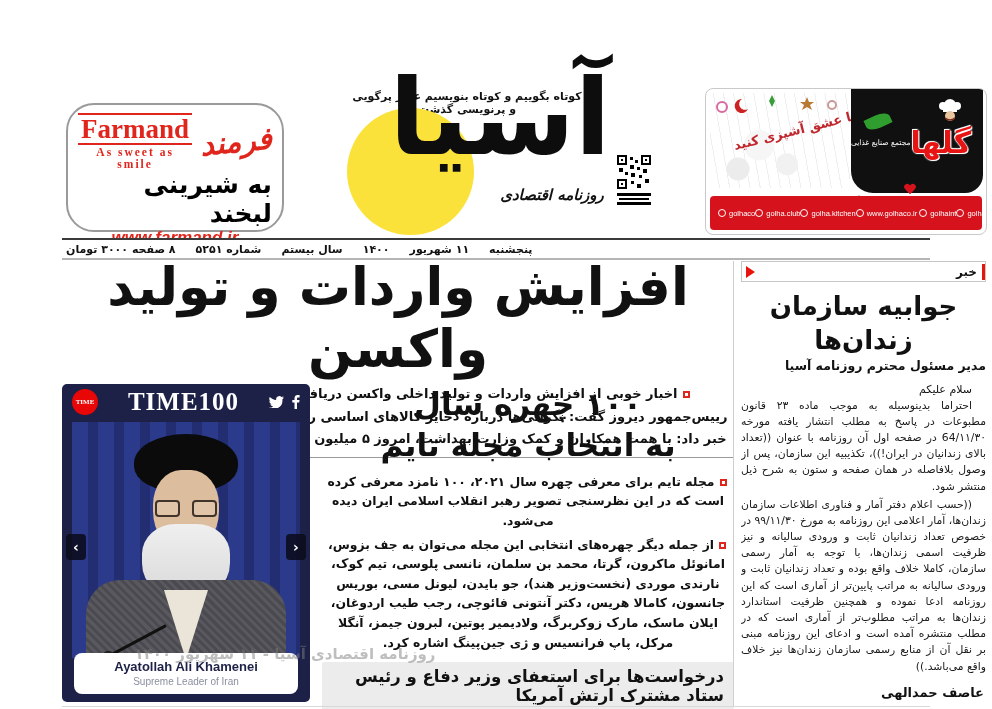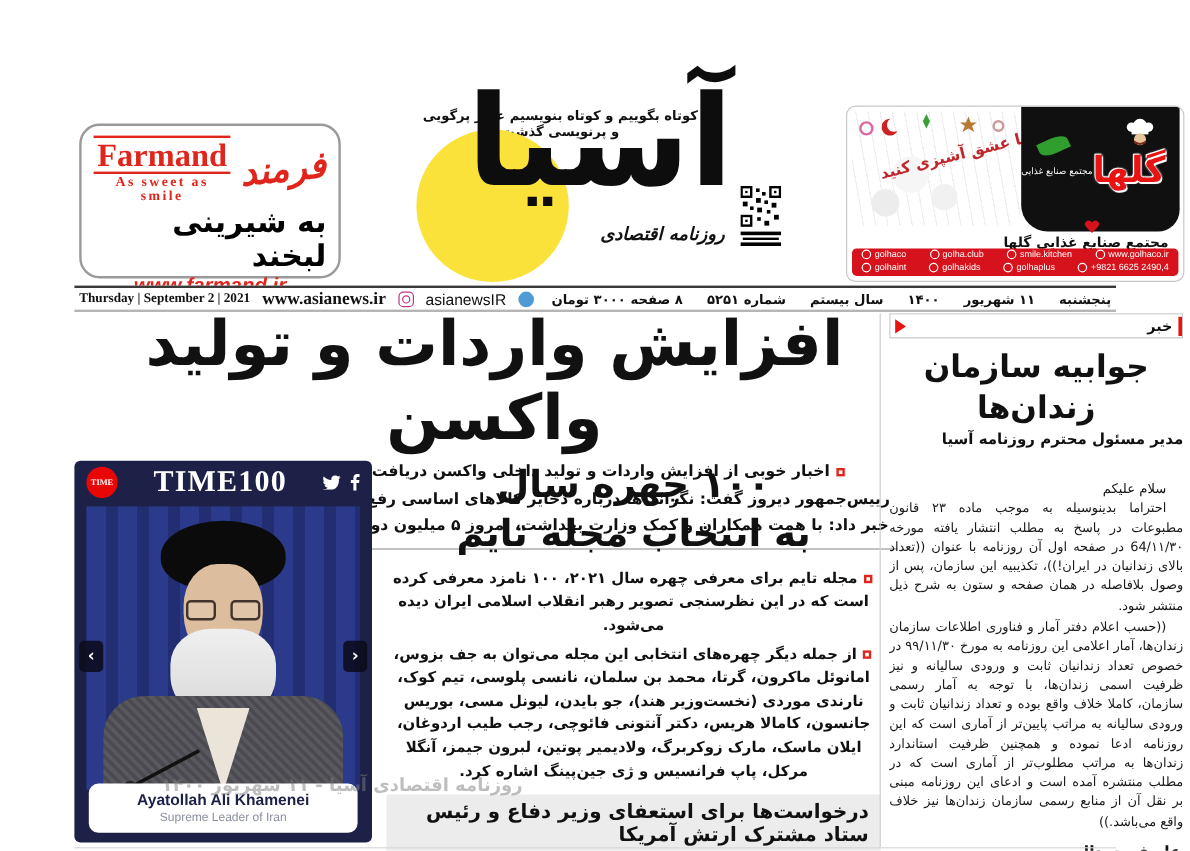--- a/index.html
+++ b/index.html
@@ -1,21 +1,21 @@
 <!DOCTYPE html>
 <html lang="fa"><head>
 <meta charset="utf-8">
 <style>
   * { box-sizing: border-box; margin: 0; padding: 0; }
   html,body { width:992px; height:709px; }
   body { font-family:"DejaVu Sans", sans-serif; background:#fff; position:relative; overflow:hidden; color:#111; }
   .abs { position:absolute; }
 
   
-  .farmand { left:66px; top:103px; width:218px; height:129px; border:2px solid #9a9a9a; border-radius:17px;
+  .farmand { left:66px; top:103px; width:218px; height:129px; border:2px solid #9a9a9a; border-radius:28px;
              display:flex; flex-direction:column; align-items:center; justify-content:space-between; padding:8px 10px 7px; background:#fff; }
   .fm-top { display:flex; align-items:center; gap:8px; direction:ltr; }
   .fm-word { font-family:"Liberation Serif", serif; font-weight:bold; color:#e0251c; font-size:27px;
              border-top:2px solid #e0251c; border-bottom:2px solid #e0251c; line-height:1.05; padding:0 2px; }
   .fm-sub { font-family:"Liberation Serif", serif; color:#e0251c; font-size:11.5px; font-weight:bold; letter-spacing:2px; margin-top:1px; }
   .fm-script { color:#e0251c; font-size:30px; font-weight:bold; font-style:italic; transform:rotate(-6deg); }
   .fm-fa { font-size:25px; font-weight:900; color:#000; }
   .fm-url { color:#e0251c; font-weight:bold; font-style:italic; font-size:17px; font-family:"Liberation Sans", sans-serif; }
 
   
@@ -41,40 +41,40 @@
   .heart:before { left:6px; transform:rotate(-45deg); transform-origin:0 100%; }
   .heart:after  { left:0; transform:rotate(45deg); transform-origin:100% 100%; }
   .golha-sketch { position:absolute; left:4px; top:4px; width:140px; height:95px; opacity:.5;
      background:
        radial-gradient(circle at 20% 80%, #d9d9d9 0 8%, transparent 9%),
        radial-gradient(circle at 55% 75%, #e3e3e3 0 10%, transparent 11%),
        radial-gradient(circle at 35% 55%, #ededed 0 14%, transparent 15%),
        repeating-linear-gradient(80deg, transparent 0 9px, #e0e0e0 9px 10px); }
   .golha-slogan { position:absolute; left:26px; top:34px; transform:rotate(-14deg); color:#c0272d; font-size:13px; font-weight:bold; direction:rtl; }
   .ornaments { position:absolute; left:6px; top:2px; }
-  .golha-bar { position:absolute; left:4px; right:4px; bottom:4px; height:23px; background:#d6131c; border-radius:4px;
-               display:flex; flex-direction:column; justify-content:flex-start; gap:2px; padding:0 8px; }
+  .golha-bar { position:absolute; left:4px; right:4px; bottom:4px; height:34px; background:#d6131c; border-radius:4px;
+               display:flex; flex-direction:row; justify-content:space-between; gap:2px; padding:0 8px; }
   .golha-row { display:flex; justify-content:space-between; align-items:center; direction:ltr; }
   .golha-soc { color:#fff; font-size:7.5px; display:flex; align-items:center; gap:3px; font-family:"Liberation Sans", sans-serif; }
   .soc-dot { width:8px; height:8px; border:1px solid #fff; border-radius:50%; display:inline-block; }
 
   
   .datebar { left:62px; top:238px; width:868px; height:22px; border-top:2px solid #3a3a3a; border-bottom:2px solid #b5b5b5;
              display:flex; align-items:center; justify-content:space-between; padding:0 4px; background:#fff; }
   .db-left { display:flex; align-items:center; gap:10px; direction:ltr; }
   .db-date { font-family:"Liberation Serif", serif; font-weight:bold; font-size:11px; }
   .db-site { font-family:"Liberation Serif", serif; font-weight:bold; font-size:14.5px; }
   .db-ig { font-size:13px; font-family:"Liberation Sans", sans-serif; }
   .ig-icon { width:13px; height:13px; border:1.6px solid #c13584; border-radius:4px; position:relative; display:inline-block; }
   .ig-icon:after { content:""; position:absolute; left:2.5px; top:2.5px; width:5px; height:5px; border:1.4px solid #c13584; border-radius:50%; }
   .check-icon { width:13px; height:13px; background:#4f9bd5; border-radius:50%; display:inline-block; }
   .db-right { display:flex; align-items:center; gap:20px; direction:rtl; font-size:11px; font-weight:bold; }
 
   
-  .lead { left:76px; top:256px; width:672px; }
+  .lead { left:62px; top:256px; width:672px; }
   .lead h1 { font-size:52px; font-weight:900; text-align:center; direction:rtl; line-height:1.2; letter-spacing:-1px; }
   .deck { margin-top:2px; font-size:13px; font-weight:bold; direction:rtl; text-align:center; line-height:1.75; padding:0 6px; }
   .sq { display:inline-block; width:7px; height:7px; border:2px solid #e0251c; margin:0 2px 0 5px; vertical-align:middle; background:#fff; }
   .lead-rule { border:none; border-top:1px solid #9a9a9a; margin-top:6px; }
 
   
   .mainrow { left:62px; top:384px; width:672px; display:flex; gap:12px; direction:ltr; }
 
   
   .timecard { width:248px; height:318px; background:#1d2147; border-radius:5px; position:relative; overflow:hidden; flex:none; }
@@ -115,21 +115,21 @@
   .army-bar { margin-top:6px; background:#ececec; padding:5px 10px 6px; font-size:16.5px; font-weight:900; direction:rtl; text-align:right; border-radius:2px; }
 
   
   .newscol { left:741px; top:261px; width:245px; height:522px; overflow:hidden; }
   .divider-v { left:733px; top:261px; width:1px; height:445px; background:#cfcfcf; }
   .kicker { border:1px solid #c6c6c6; height:21px; display:flex; align-items:center; justify-content:space-between; padding:0 0 0 4px; }
   .kicker-tri { width:0; height:0; border-top:6px solid transparent; border-bottom:6px solid transparent; border-left:9px solid #e8130c; }
   .kicker-label { font-size:12px; font-weight:bold; border-right:3px solid #e8130c; padding:1px 5px 1px 8px; direction:rtl; }
   .nc-headline { font-size:26px; font-weight:900; text-align:center; direction:rtl; line-height:1.3; margin-top:8px; }
   .nc-salutation { font-size:12.5px; font-weight:bold; direction:rtl; text-align:right; }
-  .nc-greeting { font-size:11px; direction:rtl; text-align:right; margin-top:28px; padding-right:14px; }
+  .nc-greeting { font-size:11px; direction:rtl; text-align:right; margin-top:10px; padding-right:14px; }
   .nc-body p { font-size:10.8px; direction:rtl; text-align:justify; line-height:1.5; margin-top:2px; text-indent:14px; color:#1a1a1a; }
   .nc-sign { margin-top:8px; direction:rtl; text-align:right; font-weight:900; font-size:13px; line-height:1.55; padding-right:2px; }
 
   .watermark { left:55px; top:645px; width:460px; text-align:center; font-size:15px; font-weight:bold; direction:rtl;
                color:rgba(125,125,125,.5); letter-spacing:1px; pointer-events:none; }
   .footer-rule { left:62px; top:706px; width:868px; height:1px; background:#d8d8d8; }
 </style>
 </head>
 <body>
 
@@ -215,21 +215,21 @@
       <span class="golha-soc">
           <span class="soc-dot"></span>
           <span>golhaco</span>
         </span>
       <span class="golha-soc">
           <span class="soc-dot"></span>
           <span>golha.club</span>
         </span>
       <span class="golha-soc">
           <span class="soc-dot"></span>
-          <span>smile.kitchen</span>
+          <span>golha.kitchen</span>
         </span>
       <span class="golha-soc">
           <span class="soc-dot"></span>
           <span>www.golhaco.ir</span>
         </span>
     </div>
     <div class="golha-row">
       <span class="golha-soc">
           <span class="soc-dot"></span>
           <span>golhaint</span>
@@ -244,27 +244,20 @@
         </span>
       <span class="golha-soc">
           <span class="soc-dot"></span>
           <span>+9821 6625 2490,4</span>
         </span>
     </div>
   </div>
 </div>
 
 <div class="abs datebar">
-  <div class="db-left">
-    <span class="db-date">Thursday | September 2 | 2021</span>
-    <span class="db-site">www.asianews.ir</span>
-    <span class="ig-icon"></span>
-    <span class="db-ig">asianewsIR</span>
-    <span class="check-icon"></span>
-  </div>
   <div class="db-right">
     <span>پنجشنبه</span>
     <span>۱۱ شهریور</span>
     <span>۱۴۰۰</span>
     <span>سال بیستم</span>
     <span>شماره ۵۲۵۱</span>
     <span>۸ صفحه ۳۰۰۰ تومان</span>
   </div>
 </div>
 

